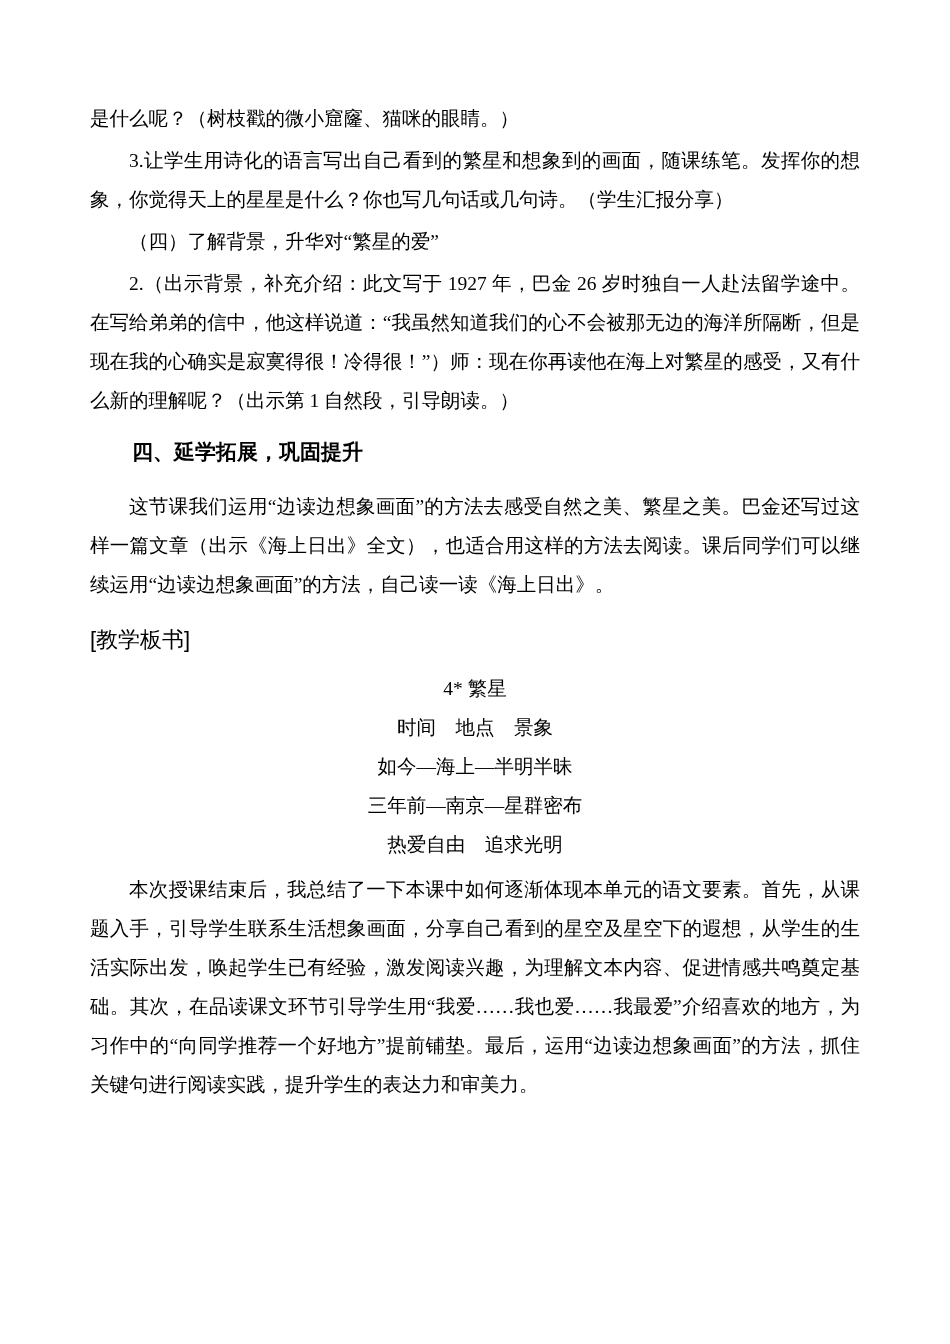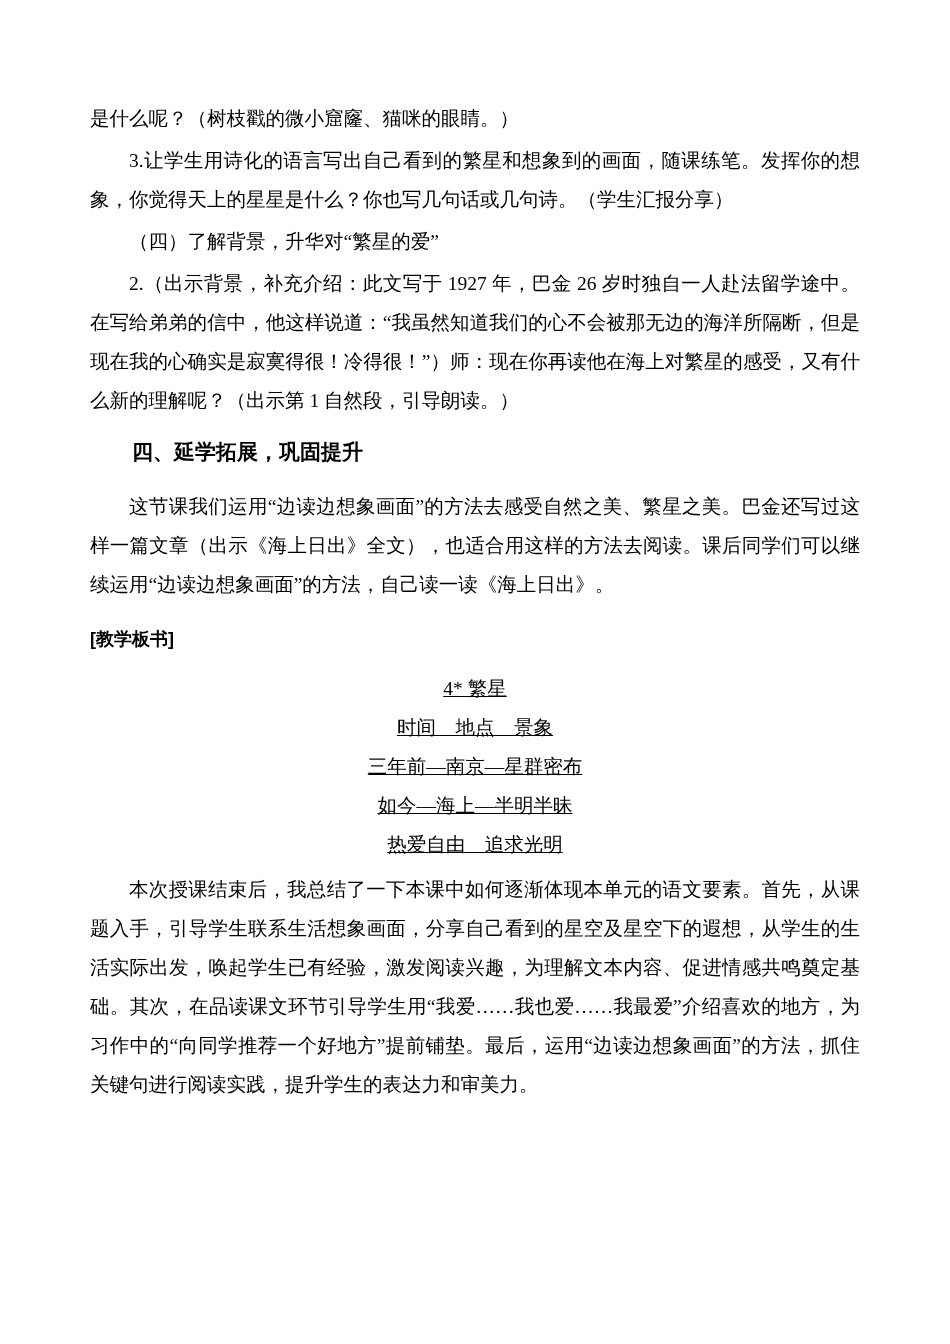--- a/index.html
+++ b/index.html
@@ -30,30 +30,29 @@
     font-family: "Liberation Sans", "DejaVu Sans", sans-serif;
     font-weight: bold;
     font-size: 21px;
     line-height: 39px;
     text-indent: 2em;
     margin: 12px 0 16px 0;
   }
 
   .bracket-heading {
     font-family: "Liberation Sans", "DejaVu Sans", sans-serif;
-    font-weight: bold;
-    font-size: 18px;
+    font-weight: normal;
+    font-size: 22px;
     line-height: 39px;
     margin: 16px 0 10px 0;
   }
 
   .board {
     margin: 4px 0 6px 0;
     text-align: center;
-    text-decoration: underline;
   }
   .board-line {
     margin: 0;
     line-height: 39px;
     font-size: 19.5px;
   }
 </style>
 </head>
 <body>
 
@@ -70,21 +69,21 @@
 
   <h2 class="section-heading">四、延学拓展，巩固提升</h2>
 
   <p class="para">这节课我们运用“边读边想象画面”的方法去感受自然之美、繁星之美。巴金还写过这样一篇文章（出示《海上日出》全文），也适合用这样的方法去阅读。课后同学们可以继续运用“边读边想象画面”的方法，自己读一读《海上日出》。</p>
 
   <h2 class="bracket-heading">[教学板书]</h2>
 
   <div class="board">
     <p class="board-line">4* 繁星</p>
     <p class="board-line">时间　地点　景象</p>
+    <p class="board-line">如今—海上—半明半昧</p>
     <p class="board-line">三年前—南京—星群密布</p>
-    <p class="board-line">如今—海上—半明半昧</p>
     <p class="board-line">热爱自由　追求光明</p>
   </div>
 
 
   <p class="para">本次授课结束后，我总结了一下本课中如何逐渐体现本单元的语文要素。首先，从课题入手，引导学生联系生活想象画面，分享自己看到的星空及星空下的遐想，从学生的生活实际出发，唤起学生已有经验，激发阅读兴趣，为理解文本内容、促进情感共鸣奠定基础。其次，在品读课文环节引导学生用“我爱……我也爱……我最爱”介绍喜欢的地方，为习作中的“向同学推荐一个好地方”提前铺垫。最后，运用“边读边想象画面”的方法，抓住关键句进行阅读实践，提升学生的表达力和审美力。</p>
 
 </div>
 
 </body></html>

